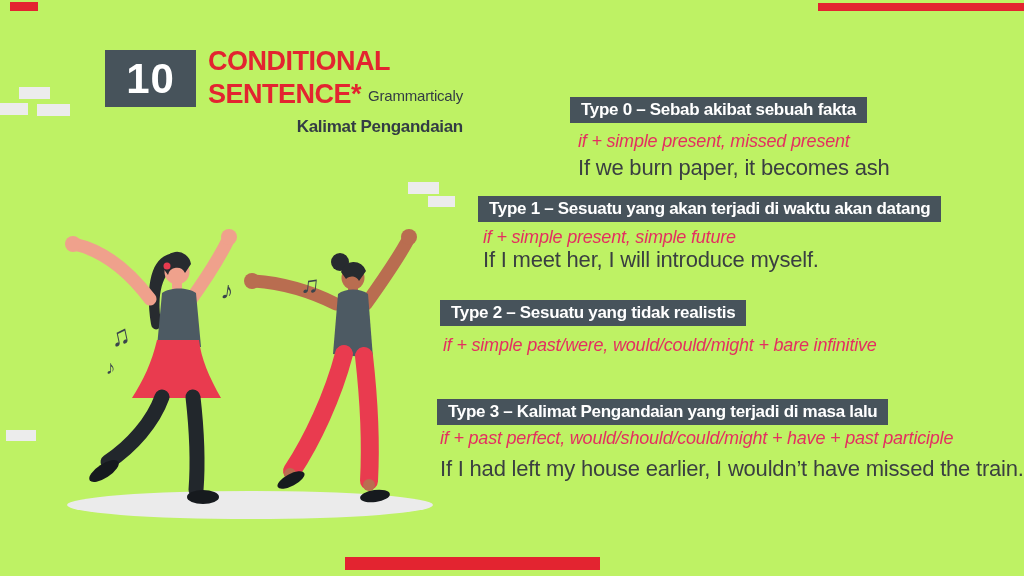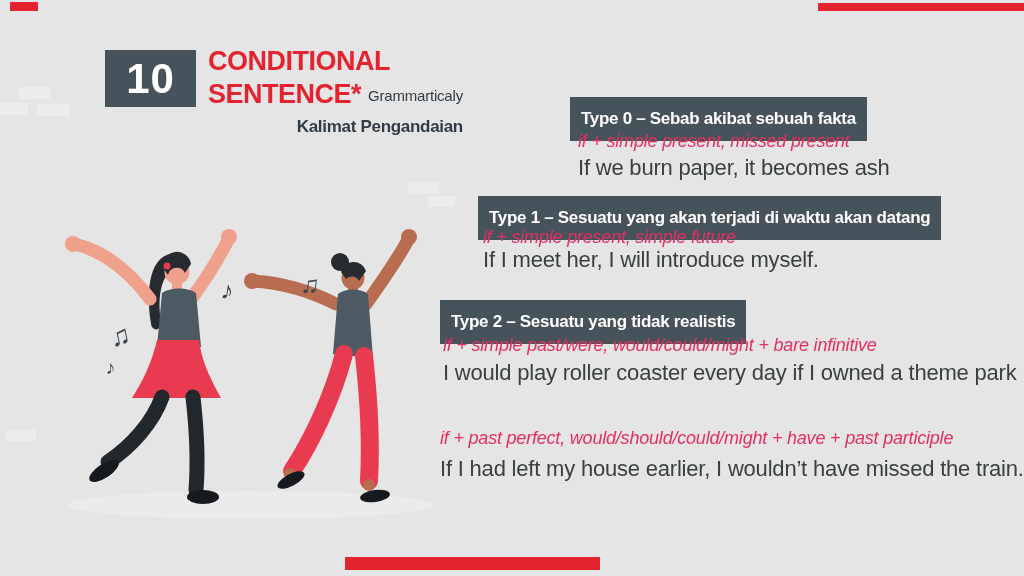--- a/index.html
+++ b/index.html
@@ -1,18 +1,18 @@
 <!DOCTYPE html>
 <html style="--accentRed: #e32430; --formulaPink: #e42f60; --panelSlate: #47535b; --inkDark: #333c44; --exampleGray: #3a3f41; --decoGray: #ececec; --illustrationRed: #e93b4f; --skinLight: #efa18c; --skinDark: #b96d50; --hairBlack: #272b2f; --topSlate: #4d5a63; --shadowGray: #ebebeb; --noteSlate: #3a444c;"><head>
 <meta charset="utf-8">
 <style>
   html,body{margin:0;padding:0;background:#888;}
   .stage{
     position:relative;width:1024px;height:576px;margin:0 auto;
-    background:#e5e5e5;overflow:hidden;
+    background:#bef264;overflow:hidden;
     font-family:"Liberation Sans",sans-serif;
   }
   .deco{position:absolute;}
   .red-bar{background:var(--accentRed,#e32430);}
   .gray-rect{background:var(--decoGray,#ececec);}
 
   
   .num-badge{
     position:absolute;left:105px;top:50px;width:91px;height:57px;
     background:var(--panelSlate,#47535b);color:#ffffff;
@@ -31,21 +31,21 @@
   .subtitle{
     color:var(--inkDark,#333c44);font-weight:bold;font-size:17px;
     margin-top:5px;letter-spacing:-0.3px;white-space:nowrap;text-align:right;
   }
 
   
   .type-header{
     position:absolute;display:inline-block;
     background:var(--panelSlate,#47535b);color:#ffffff;
     font-weight:bold;font-size:17px;line-height:26px;height:26px;
-    padding:9px 11px;letter-spacing:-0.3px;white-space:nowrap;
+    padding:0 11px;letter-spacing:-0.3px;white-space:nowrap;
   }
   .formula{
     position:absolute;color:var(--formulaPink,#e42f60);
     font-style:italic;font-size:18px;letter-spacing:-0.2px;white-space:nowrap;
   }
   .example{
     position:absolute;color:var(--exampleGray,#3a3f41);
     font-size:22px;letter-spacing:-0.2px;white-space:nowrap;
   }
 
@@ -122,18 +122,18 @@
   <div class="type-header" style="left:570px;top:97px;">Type 0 – Sebab akibat sebuah fakta</div>
   <div class="formula" style="left:578px;top:131px;">if + simple present, missed present</div>
   <div class="example" style="left:578px;top:155px;">If we burn paper, it becomes ash</div>
 
   <div class="type-header" style="left:478px;top:196px;">Type 1 – Sesuatu yang akan terjadi di waktu akan datang</div>
   <div class="formula" style="left:483px;top:227px;">if + simple present, simple future</div>
   <div class="example" style="left:483px;top:247px;">If I meet her, I will introduce myself.</div>
 
   <div class="type-header" style="left:440px;top:300px;">Type 2 – Sesuatu yang tidak realistis</div>
   <div class="formula" style="left:443px;top:335px;">if + simple past/were, would/could/might + bare infinitive</div>
-  <div class="example" style="left:443px;top:360px;">I would play roller coaster every day if I owned a theme park</div>
 
+  <div class="type-header" style="left:437px;top:399px;">Type 3 – Kalimat Pengandaian yang terjadi di masa lalu</div>
   <div class="formula" style="left:440px;top:428px;">if + past perfect, would/should/could/might + have + past participle</div>
   <div class="example" style="left:440px;top:456px;">If I had left my house earlier, I wouldn’t have missed the train.</div>
 
 </div>
 
 </body></html>

